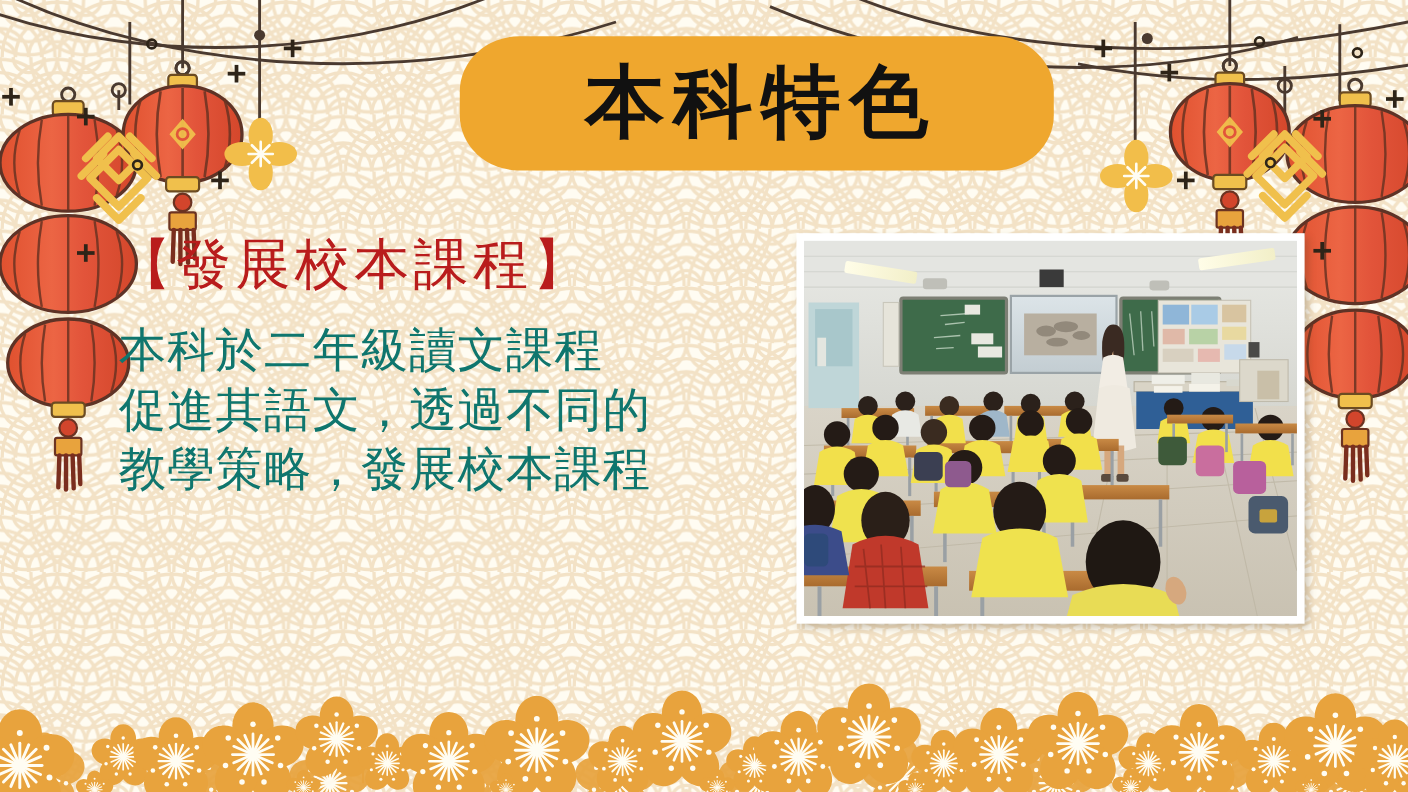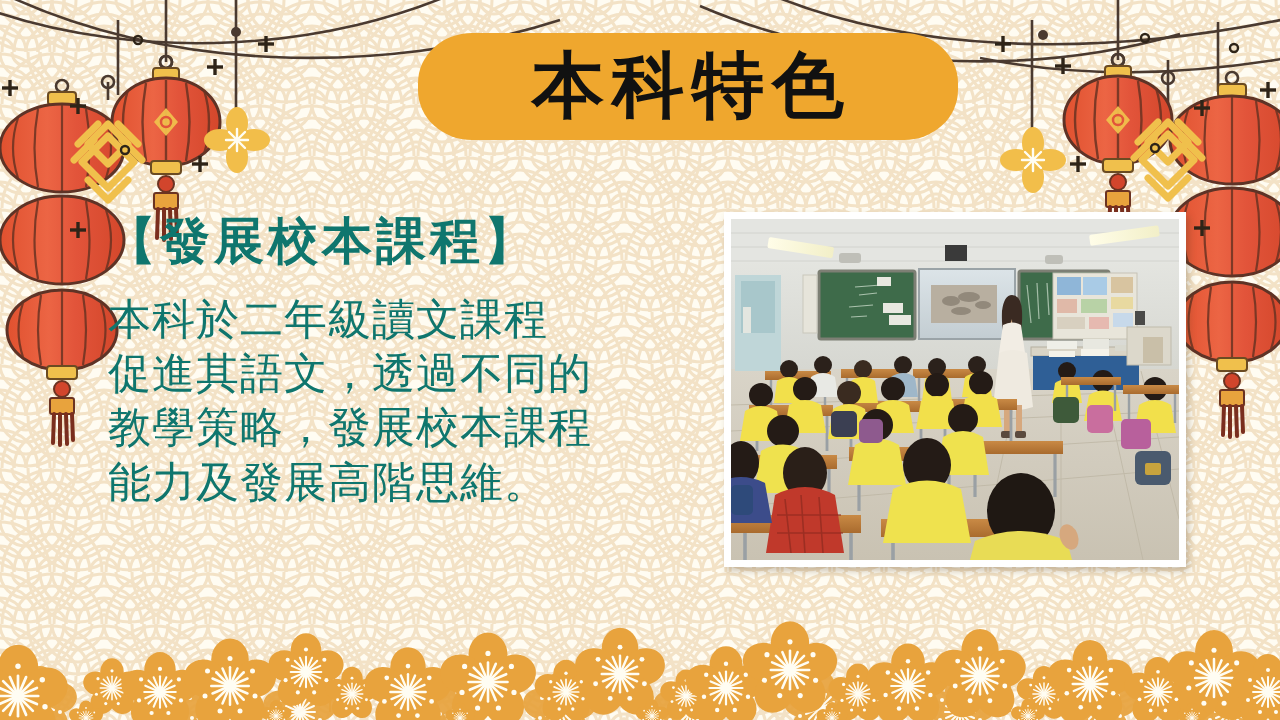--- a/index.html
+++ b/index.html
@@ -54,21 +54,21 @@
     inset: 0;
     z-index: 3;
   }
 
   
   .title-pill {
     position: absolute;
     left: 418px;
     top: 33px;
     width: 540px;
-    height: 107px;
+    height: 122px;
     background: #EFA72E;
     border-radius: 54px / 50px;
     display: flex;
     align-items: center;
     justify-content: center;
   }
   .title-text {
     font-family: "DejaVu Serif", "Liberation Serif", serif;
     font-size: 72px;
     font-weight: 700;
@@ -79,22 +79,22 @@
     transform: translateY(-2px);
     white-space: nowrap;
   }
 
   
   .subtitle {
     position: absolute;
     left: 106px;
     top: 213px;
     font-size: 50px;
-    font-weight: 700;
-    color: #0f766e;
+    font-weight: 400;
+    color: #b91c1c;
     letter-spacing: 4px;
     line-height: 1.1;
     white-space: nowrap;
   }
 
   
   .body-text {
     position: absolute;
     left: 108px;
     top: 292px;
@@ -521,21 +521,20 @@
     <div class="title-pill">
       <div class="title-text">本科特色</div>
     </div>
 
     <div class="subtitle">【發展校本課程】</div>
 
     <div class="body-text">
       <span class="body-line">本科於二年級讀文課程</span>
       <span class="body-line">促進其語文，透過不同的</span>
       <span class="body-line">教學策略，發展校本課程</span>
-      <span class="body-line">能力及發展高階思維。</span>
     </div>
 
     <div class="photo-frame">
       <div class="photo">
         <svg viewBox="0 0 448 341" preserveAspectRatio="none" xmlns="http://www.w3.org/2000/svg">
           <defs>
             <linearGradient id="wallG" x1="0" y1="0" x2="0" y2="1">
               <stop offset="0%" stop-color="#E9EAE6"></stop>
               <stop offset="100%" stop-color="#D6D7D1"></stop>
             </linearGradient>

